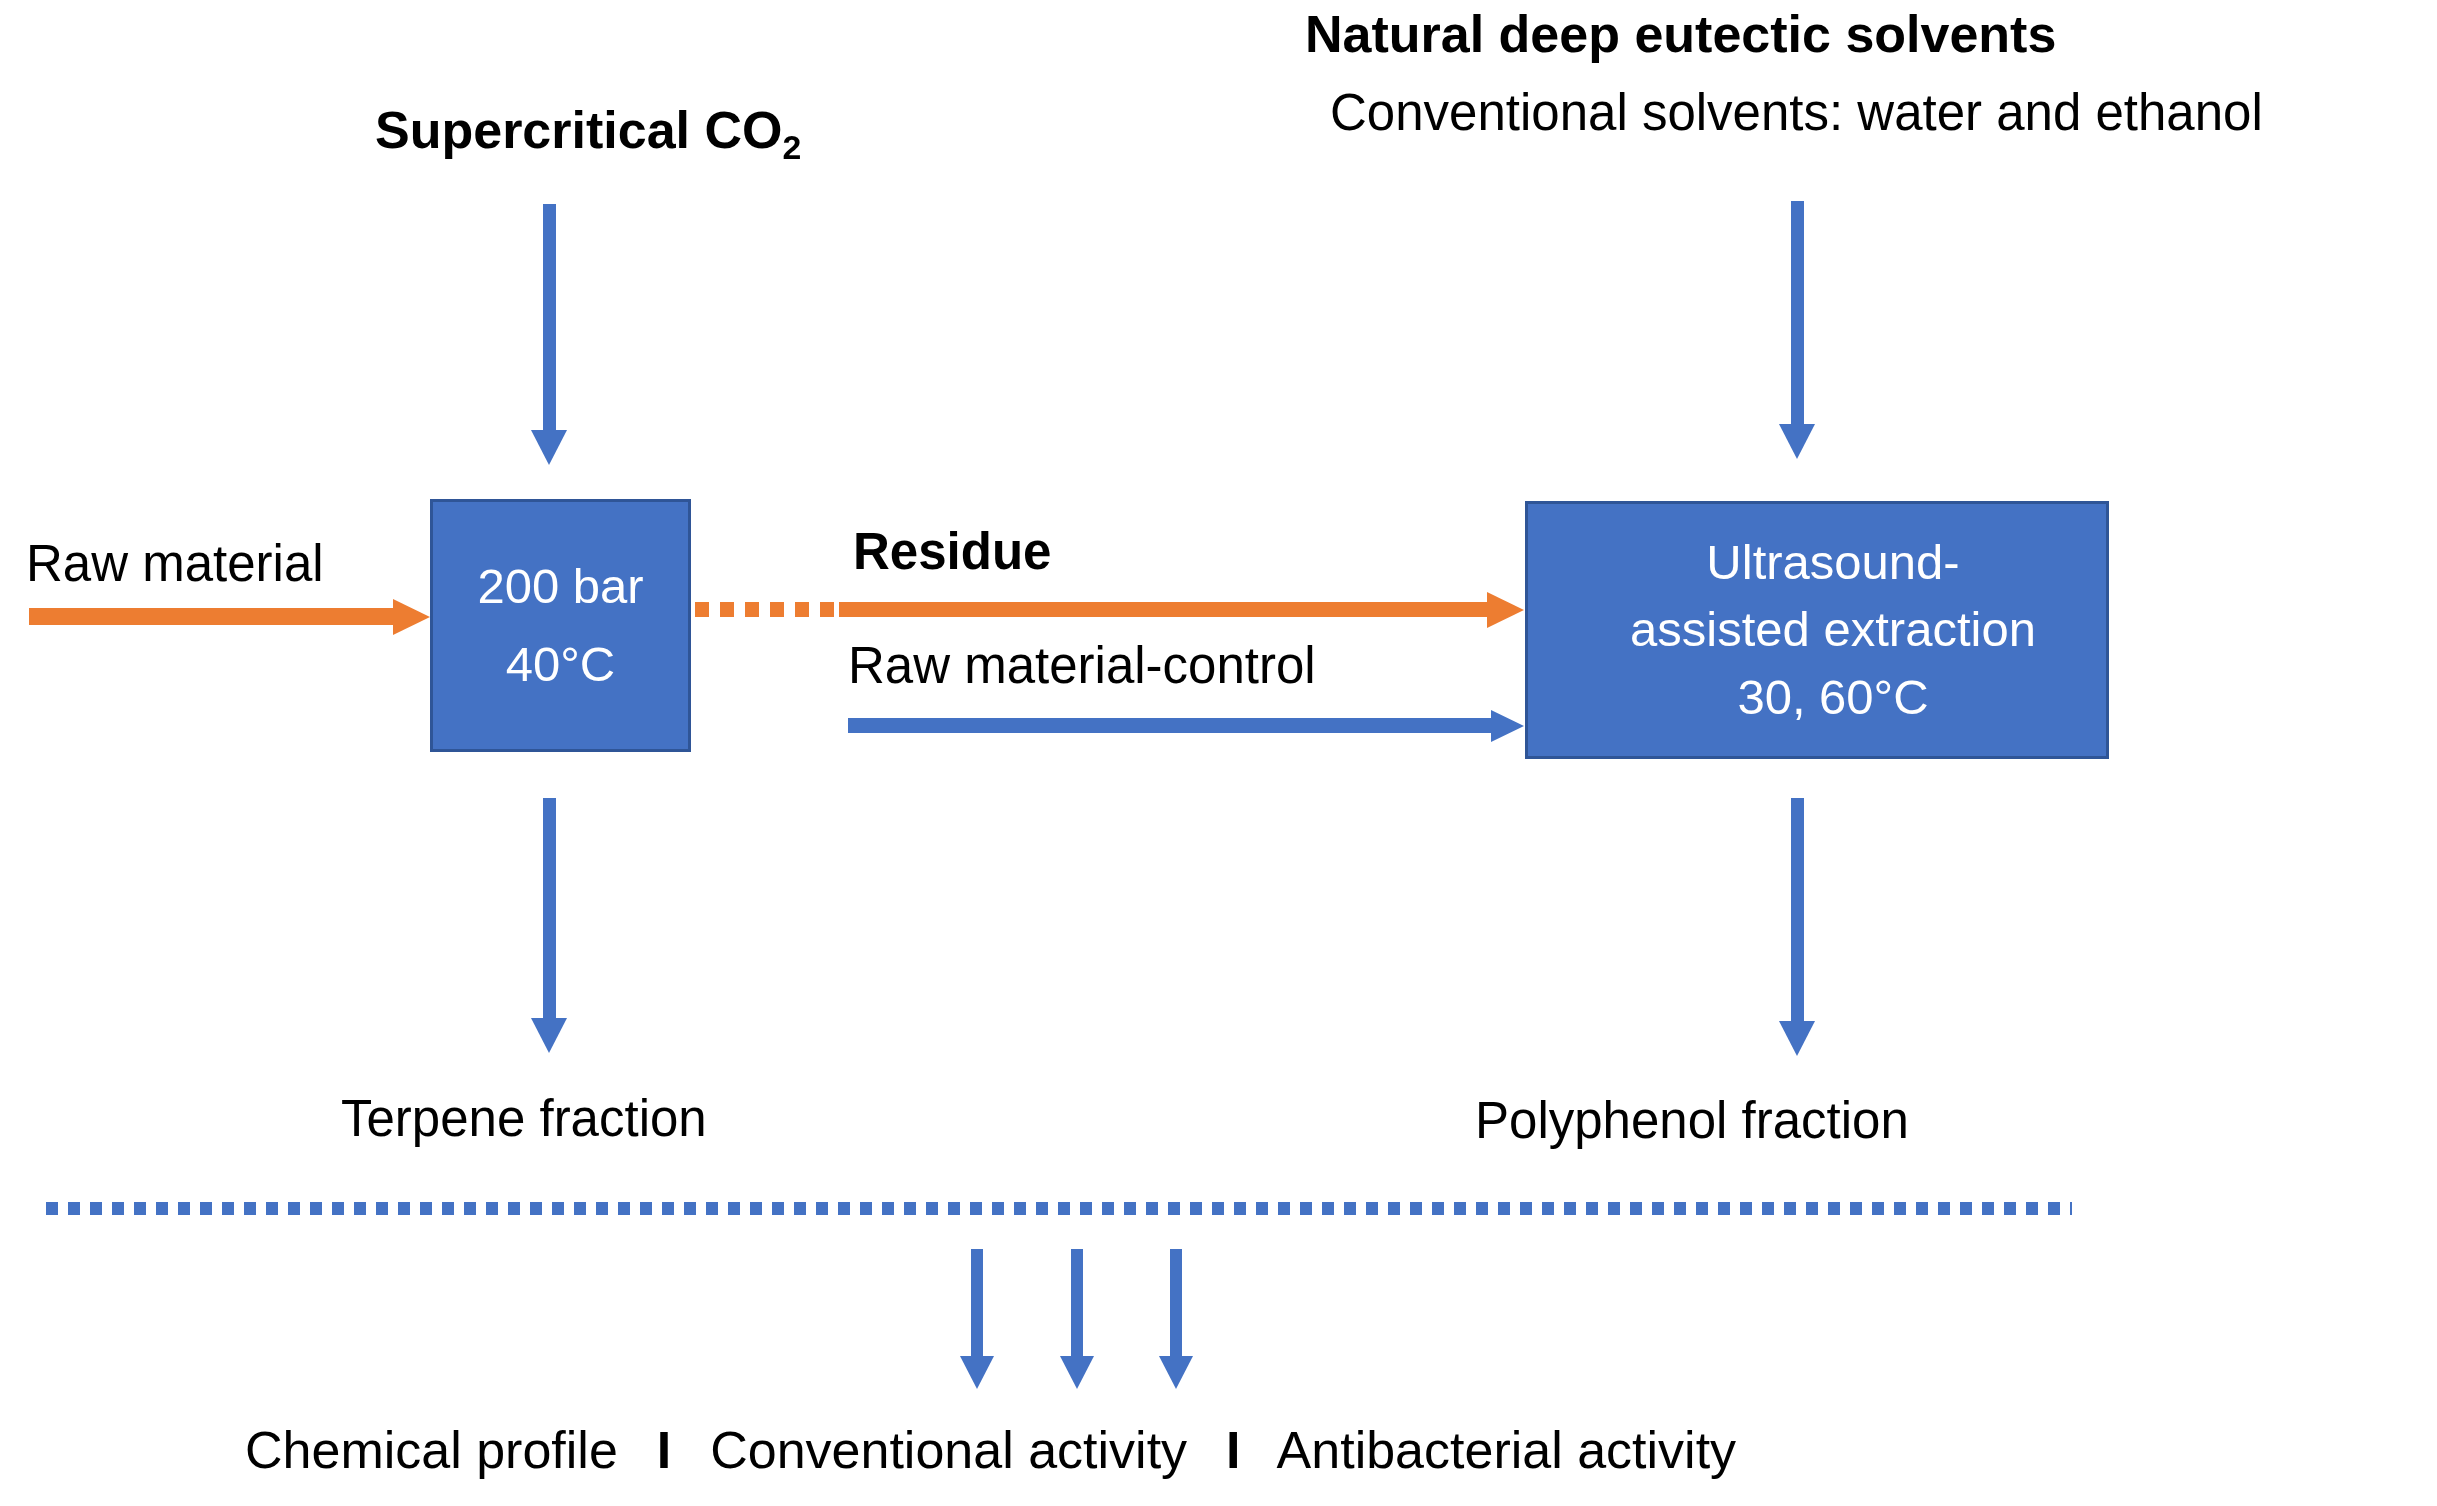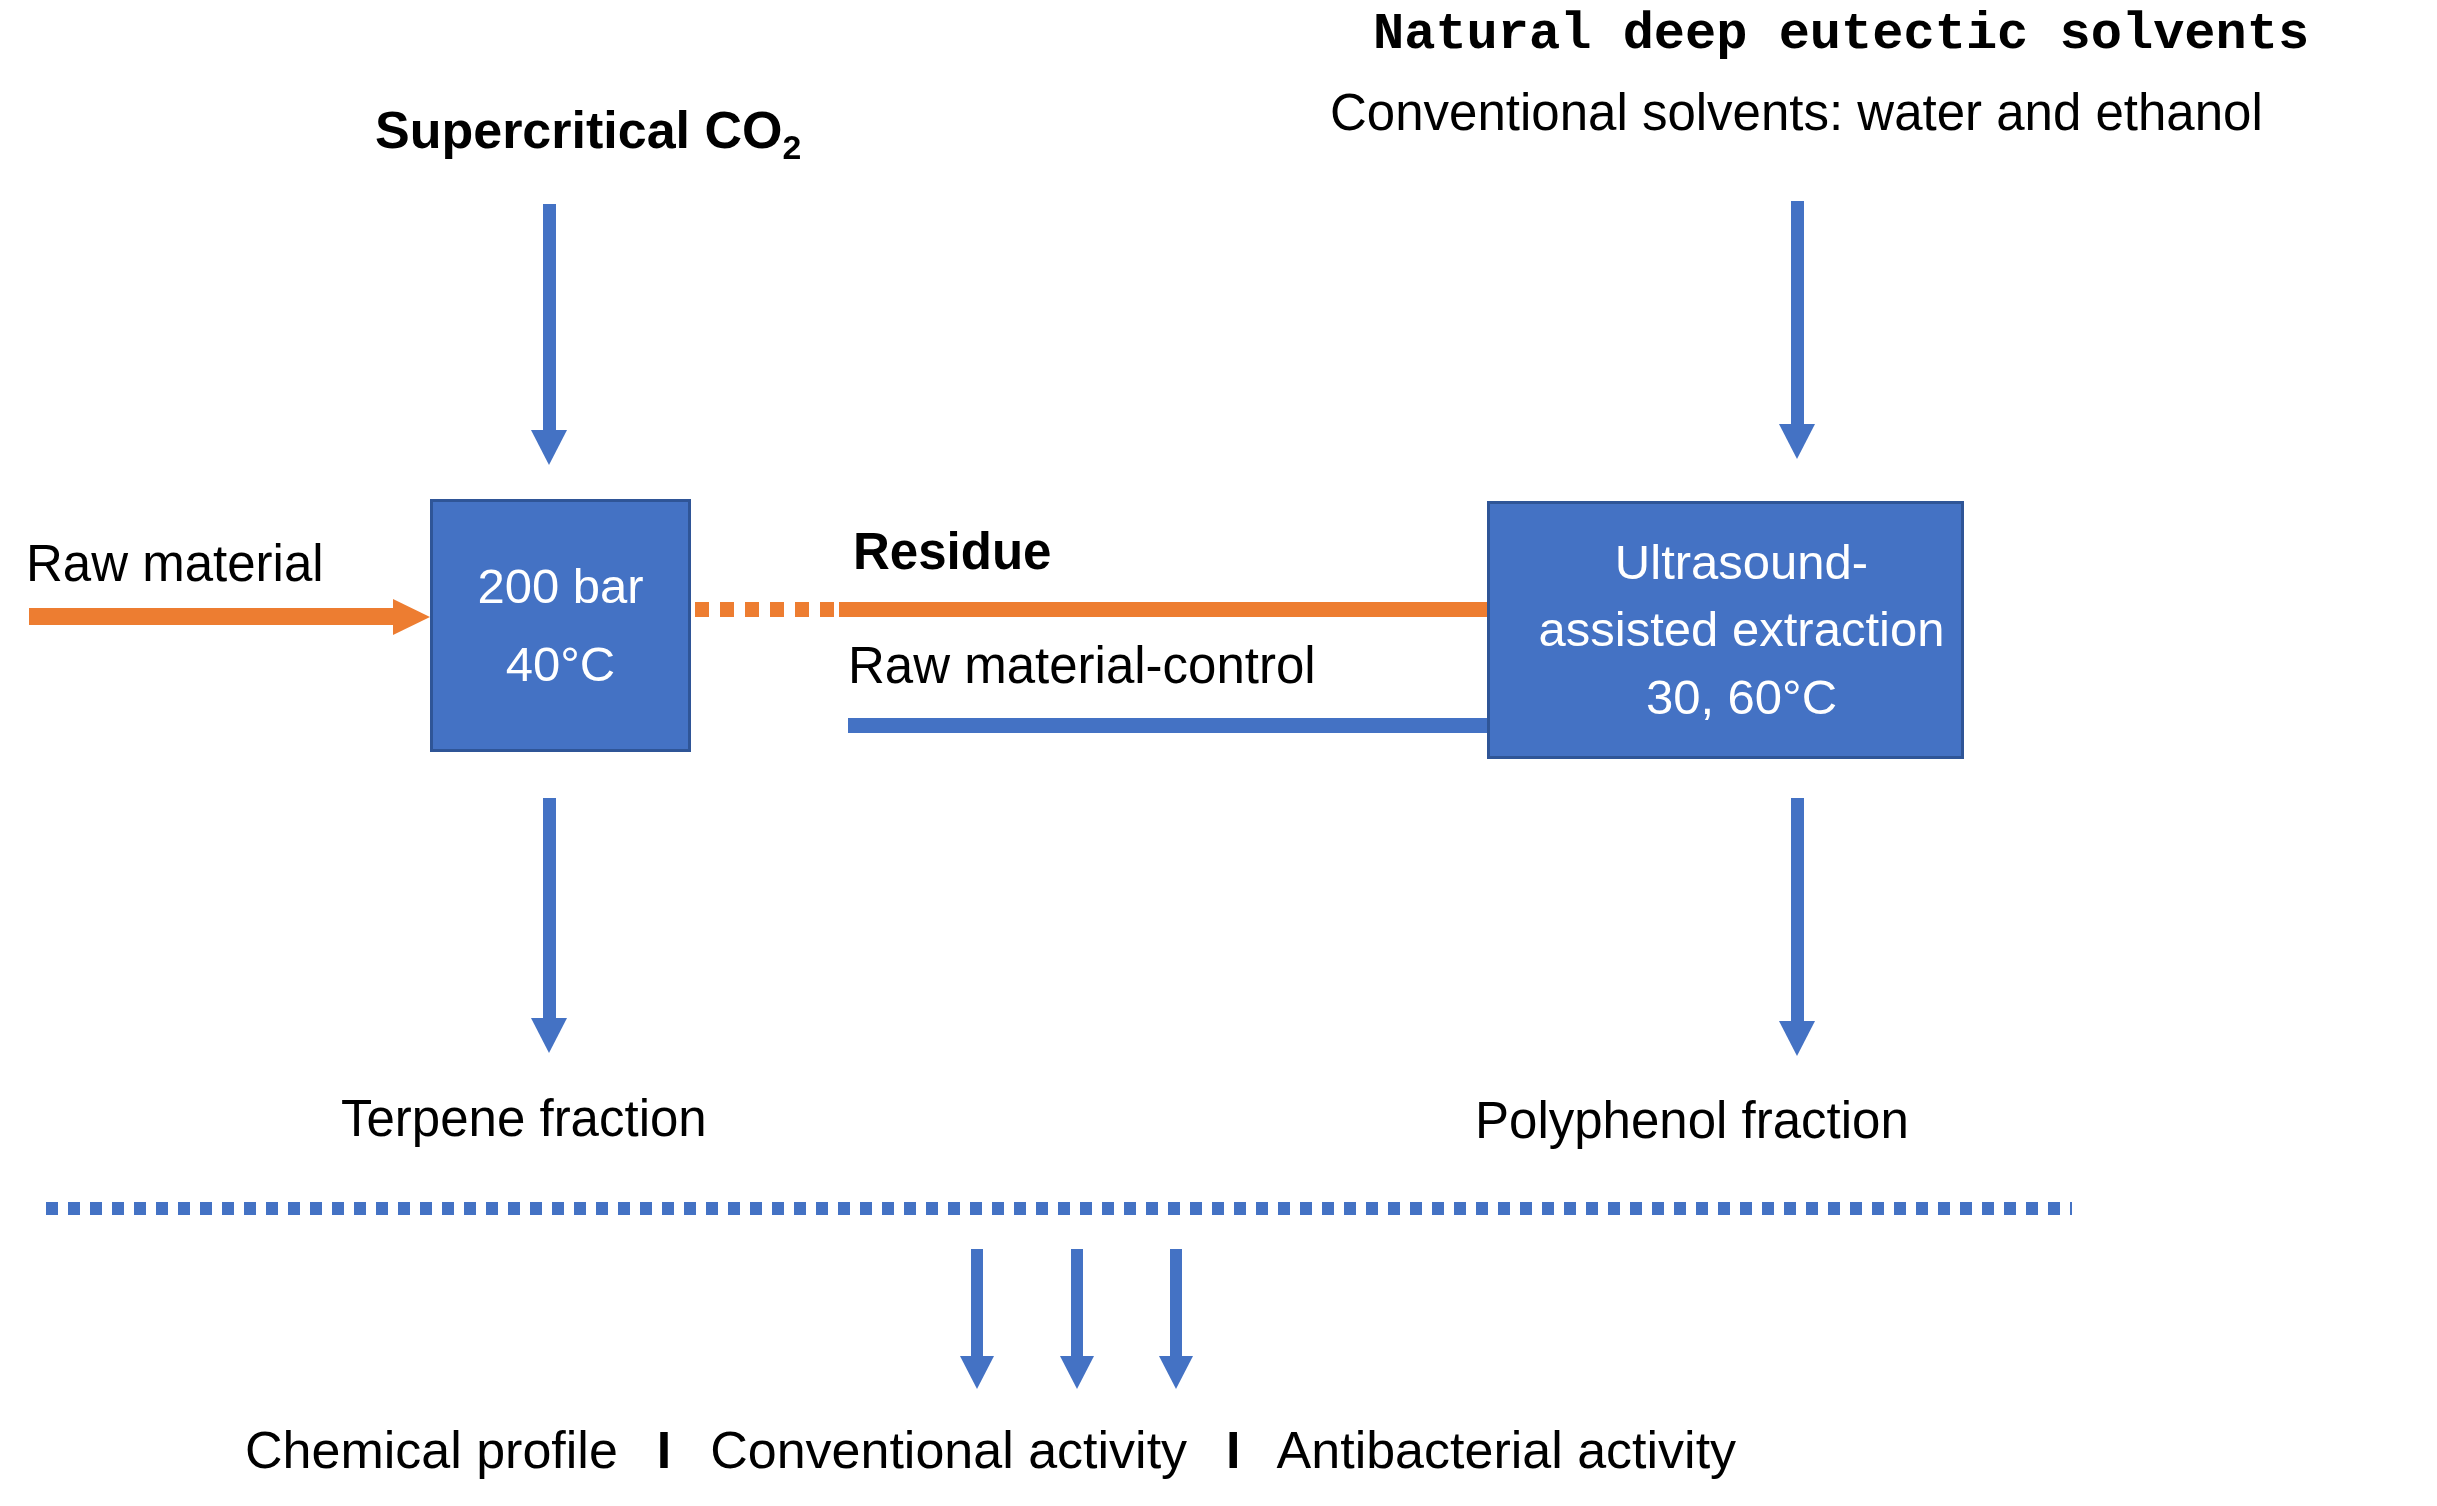--- a/index.html
+++ b/index.html
@@ -15,21 +15,21 @@
   
   .box {
     position:absolute; box-sizing:border-box;
     background:var(--accent_blue,#4472C4);
     border:3.5px solid var(--accent_blue_dark,#2F5597);
     color:var(--box_text,#fff);
     display:flex; flex-direction:column; justify-content:center; align-items:center;
     text-align:center; font-size:49px;
   }
   #sc-box  { left:430px;  top:499px; width:261px; height:253px; line-height:1.58; }
-  #uae-box { left:1487px; top:501px; width:477px; height:258px; line-height:1.38;padding-left:32px; }
+  #uae-box { left:1525px; top:501px; width:584px; height:258px; line-height:1.38;padding-left:32px; }
 
   
   .varrow { position:absolute; display:flex; flex-direction:column; align-items:center; }
   .varrow .shaft { width:13px; flex:1; background:var(--accent_blue,#4472C4); }
   .varrow .head { width:0; height:0;
     border-left:18.4px solid transparent; border-right:18.4px solid transparent;
     border-top:35px solid var(--accent_blue,#4472C4); }
   .varrow.small .shaft { width:11.4px; }
   .varrow.small .head { border-left-width:17.5px; border-right-width:17.5px; border-top-width:33px; }
 
@@ -56,21 +56,21 @@
 </style>
 </head>
 <body>
 
 <div id="canvas">
 
   <div class="txt title bold" style="left:375px; top:101px;">
     <span>Supercritical CO</span><sub class="co2sub">2</sub>
   </div>
 
-  <div class="txt title bold" style="left:1373px; top:5.2px;font-family:Liberation Mono, monospace;">Natural deep eutectic solvents</div>
+  <div class="txt title bold" style="left:1305px; top:5.2px;">Natural deep eutectic solvents</div>
   <div class="txt" style="left:1330px; top:84px;">Conventional solvents: water and ethanol</div>
 
   <div class="varrow" style="left:531px; top:204px; height:261px;">
     <div class="shaft"></div>
     <div class="head"></div>
   </div>
   <div class="varrow" style="left:1779px; top:201px; height:258px;">
     <div class="shaft"></div>
     <div class="head"></div>
   </div>

